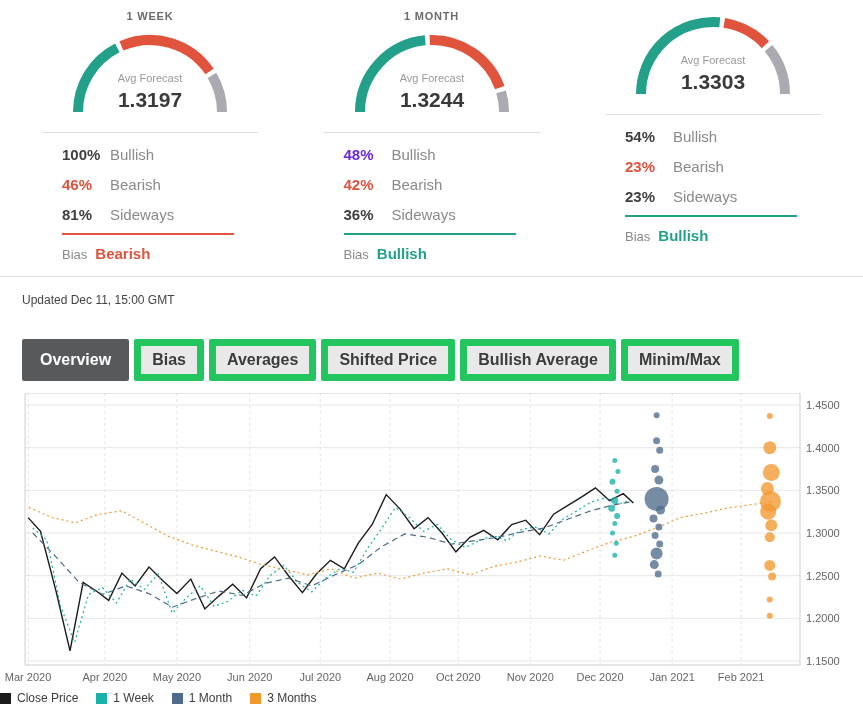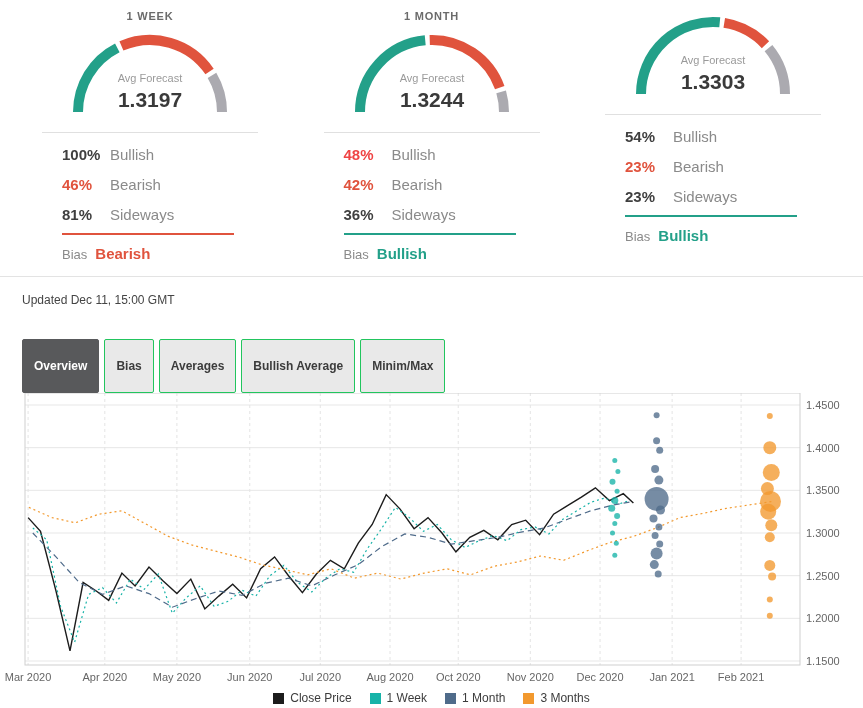--- a/index.html
+++ b/index.html
@@ -14,25 +14,25 @@
   .stats{list-style:none;margin:6px 0 0;padding:0 0 0 20px;}
   .stat-row{display:flex;align-items:center;height:30px;font-size:15px;}
   .stat-pct{font-weight:bold;width:48px;color:#3f3f3f;}
   .stat-label{color:#8a8a8a;}
   .bias-underline{height:2px;width:172px;margin:4px 0 0 20px;background:#ccc;}
   .bias-row{margin:10px 0 0 20px;font-size:13px;color:#8a8a8a;display:flex;align-items:baseline;gap:8px;}
   .bias-value{font-size:15px;font-weight:bold;}
   .full-divider{border:none;border-top:1px solid #e3e3e3;margin:14px 0 0;}
   .updated{font-size:12px;color:#444;margin:16px 0 12px 22px;}
   .tabs{display:flex;gap:5px;margin:32px 0 0 22px;}
-  .tab{font-family:inherit;font-size:12px;font-weight:bold;color:#3c3c3c;background:#e9e9e9;border:1px solid #22c55e;border-radius:2px;padding:19px 11px;cursor:pointer;white-space:nowrap;}
+  .tab{font-family:inherit;font-size:16px;font-weight:bold;color:#3c3c3c;background:#e9e9e9;border:7px solid #22c55e;border-radius:2px;padding:5px 11px;cursor:pointer;white-space:nowrap;}
   .tab.active{background:#58595b;color:#fff;border-color:#58595b;}
-  .chart-wrap{}
+  .chart-wrap{margin-top:12px;}
   #chart{display:block;}
-  .legend{display:flex;justify-content:center;align-items:center;gap:18px;font-size:12px;color:#3c3c3c;margin-top:2px;}
+  .legend{display:flex;justify-content:flex-start;align-items:center;gap:18px;font-size:12px;color:#3c3c3c;margin-top:2px;}
   .legend-item{display:flex;align-items:center;gap:6px;cursor:pointer;}
   .legend-swatch{width:11px;height:11px;display:inline-block;background:#999;}
 </style>
 </head>
 <body>
 
 <div class="page">
 
   <div class="panels">
 
@@ -72,21 +72,21 @@
       <svg class="gauge" viewBox="0 0 170 96">
           <path d="M 154.14 67.91 A 72 72 0 0 1 157.00 88.00" stroke="#abaab0" stroke-width="10" fill="none"></path>
           <path d="M 82.74 16.04 A 72 72 0 0 1 152.74 63.61" stroke="#e0533d" stroke-width="10" fill="none"></path>
           <path d="M 13.00 88.00 A 72 72 0 0 1 78.22 16.32" stroke="#23a089" stroke-width="10" fill="none"></path>
         <text class="gauge-label" x="85" y="58" text-anchor="middle">Avg Forecast</text>
         <text class="gauge-value" x="85" y="83" text-anchor="middle">1.3244</text>
       </svg>
       <div class="panel-divider"></div>
       <ul class="stats">
         <li class="stat-row">
-            <span class="stat-pct" style="color: #ef4444;">48%</span>
+            <span class="stat-pct" style="color: #6d28d9;">48%</span>
             <span class="stat-label">Bullish</span>
           </li>
         <li class="stat-row">
             <span class="stat-pct" style="color: rgb(224, 83, 61);">42%</span>
             <span class="stat-label">Bearish</span>
           </li>
         <li class="stat-row">
             <span class="stat-pct" style="color: rgb(63, 63, 63);">36%</span>
             <span class="stat-label">Sideways</span>
           </li>
@@ -131,20 +131,21 @@
   </div>
 
   <hr class="full-divider">
 
   <div class="updated">Updated Dec 11, 15:00 GMT</div>
 
   <div class="tabs">
     <button class="tab active">Overview</button>
     <button class="tab">Bias</button>
     <button class="tab">Averages</button>
+    <button class="tab">Shifted Price</button>
     <button class="tab">Bullish Average</button>
     <button class="tab">Minim/Max</button>
   </div>
 
   <div class="chart-wrap">
     <svg id="chart" viewBox="0 0 863 296" width="863" height="296">
         <line x1="25" y1="12" x2="800" y2="12" stroke="#e7e7e7" stroke-width="1"></line>
         <text x="806" y="16" font-size="11" fill="#666">1.4500</text>
         <line x1="25" y1="54.6666666666667" x2="800" y2="54.6666666666667" stroke="#e7e7e7" stroke-width="1"></line>
         <text x="806" y="58.6666666666667" font-size="11" fill="#666">1.4000</text>

